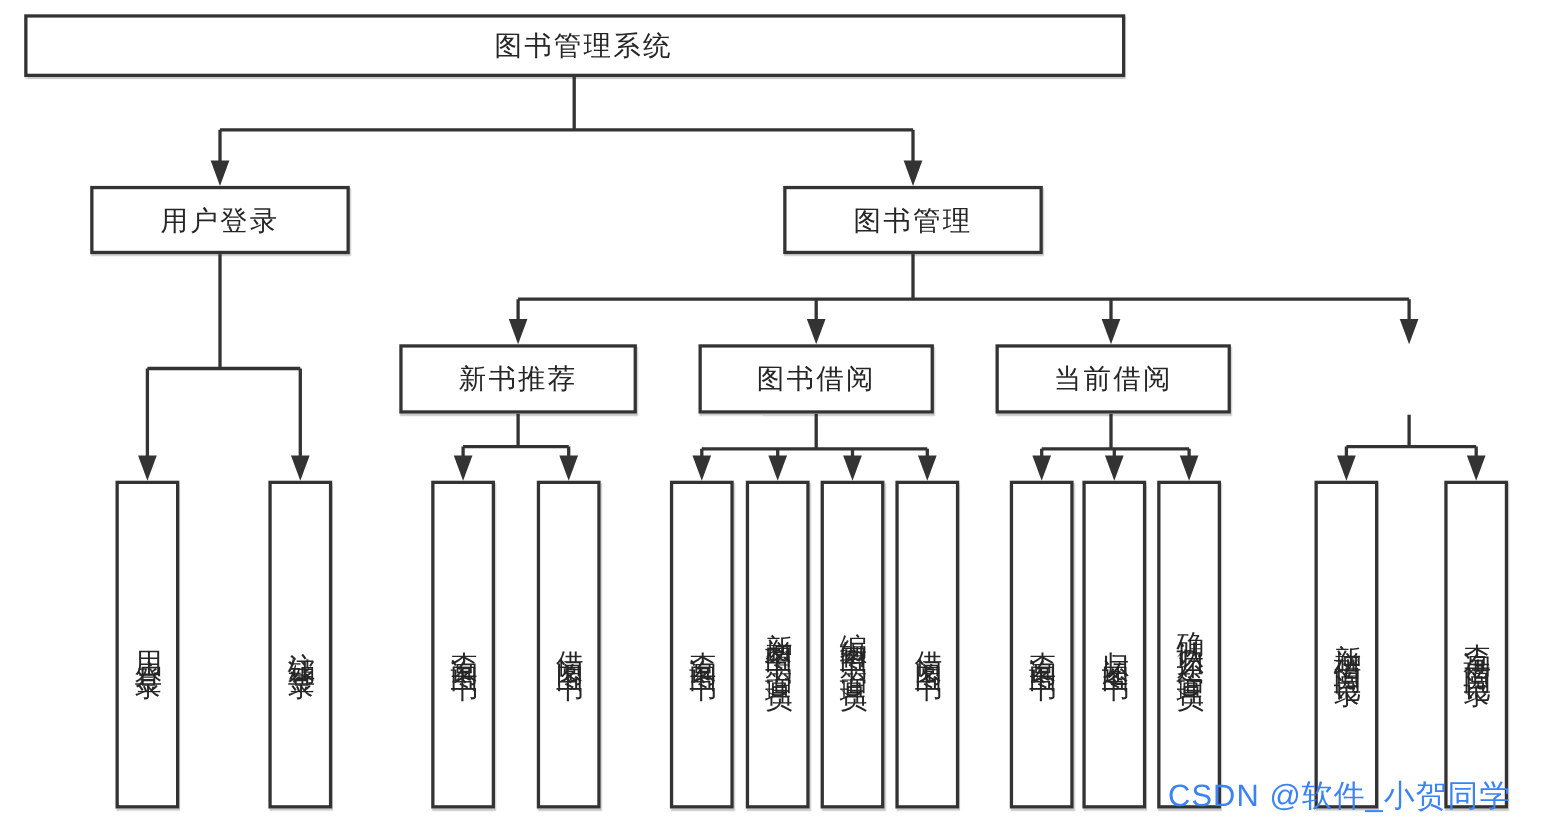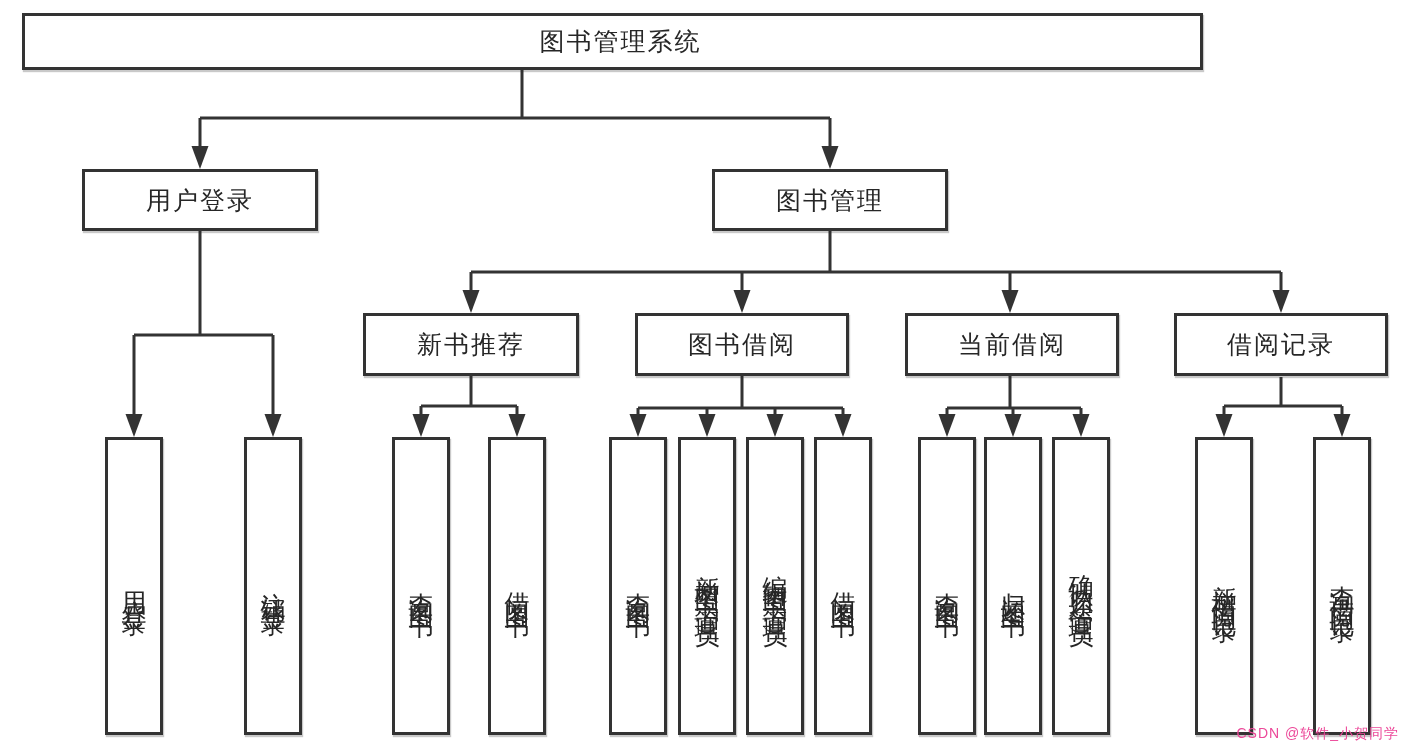--- a/index.html
+++ b/index.html
@@ -23,41 +23,41 @@
   .h-label{font-size:25px;letter-spacing:2px;white-space:nowrap;}
   .v-label{
     writing-mode:vertical-rl;
     text-orientation:mixed;
     font-size:25px;
     letter-spacing:7px;
     line-height:1;
     white-space:nowrap;
   }
   
-  .n-root{left:22px;top:13px;width:1181px;height:57px;padding-left:16px;}
+  .n-root{left:22px;top:13px;width:1001px;height:57px;padding-left:16px;}
   
   .n-user-login{left:82px;top:169px;width:236px;height:62px;}
   .n-book-mgmt{left:712px;top:169px;width:236px;height:62px;}
   
   .n-new-books{left:363px;top:313px;width:216px;height:63px;}
   .n-book-borrow{left:635px;top:313px;width:214px;height:63px;}
   .n-current-borrow{left:905px;top:313px;width:214px;height:63px;}
   .n-borrow-records{left:1174px;top:313px;width:214px;height:63px;}
   
   .leaf{top:437px;width:58px;height:298px;}
   .l-1a{left:105px;} .l-1b{left:244px;}
   .l-2a{left:392px;} .l-2b{left:488px;}
   .l-3a{left:609px;} .l-3b{left:678px;} .l-3c{left:746px;} .l-3d{left:814px;}
   .l-4a{left:918px;} .l-4b{left:984px;} .l-4c{left:1052px;}
   .l-5a{left:1195px;} .l-5b{left:1313px;}
   .watermark{
     position:absolute;
-    right:6px;bottom:4px;
-    font-size:14px;
-    color:#ec4899;
+    right:31px;bottom:4px;
+    font-size:28px;
+    color:#3b82f6;
     letter-spacing:1px;
     white-space:nowrap;
   }
 </style>
 </head>
 <body>
 
 <div class="stage">
 
   <svg class="connectors" viewBox="0 0 1405 747" xmlns="http://www.w3.org/2000/svg">
@@ -113,23 +113,20 @@
 
   <div class="node n-book-mgmt">
     <span class="h-label">图书管理</span>
   </div>
   <div class="node n-current-borrow">
     <span class="h-label">当前借阅</span>
   </div>
   <div class="node n-book-borrow">
     <span class="h-label">图书借阅</span>
   </div>
-  <div class="node n-borrow-records">
-    <span class="h-label">借阅记录</span>
-  </div>
 
   <div class="node leaf l-1a">
     <span class="v-label">用户登录</span>
   </div>
   <div class="node leaf l-1b">
     <span class="v-label">注销登录</span>
   </div>
 
   <div class="node leaf l-2a">
     <span class="v-label">查询图书</span>

